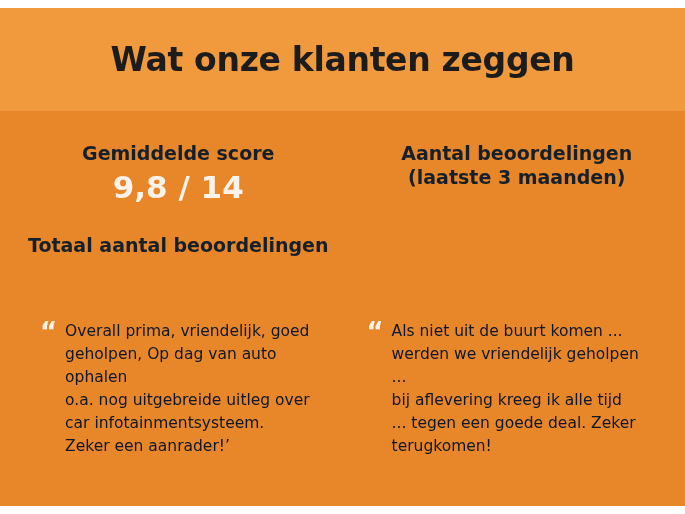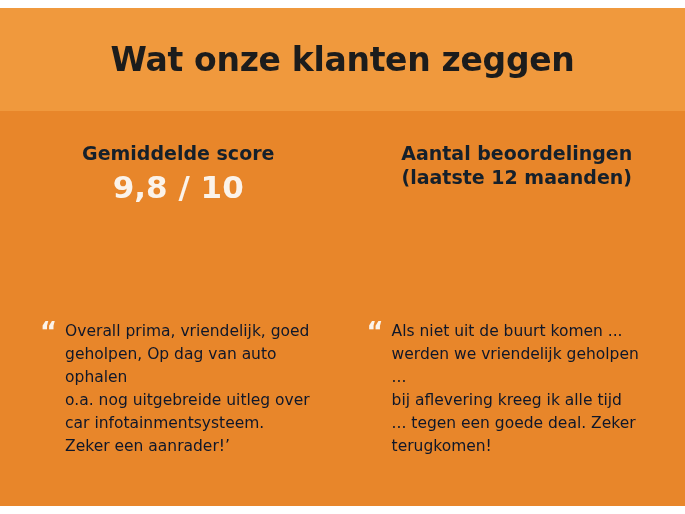--- a/index.html
+++ b/index.html
@@ -110,30 +110,31 @@
 
   <div class="header-band">
     <div class="header-title">Wat onze klanten zeggen</div>
   </div>
 
   <div class="stats">
 
     <div class="col col-left">
       <div class="stat-block">
         <div class="stat-label">Gemiddelde score</div>
-        <div class="stat-value">9,8 / 10</div>
+        <div class="stat-value">9,8 / 14</div>
       </div>
       <div class="stat-block second">
+        <div class="stat-label">Totaal aantal beoordelingen</div>
       </div>
     </div>
 
     <div class="col col-right">
       <div class="stat-block">
         <div class="stat-label" style="white-space: pre-line;">Aantal beoordelingen
-(laatste 12 maanden)</div>
+(laatste 3 maanden)</div>
       </div>
     </div>
 
   </div>
 
   <div class="quotes">
     <div class="quote quote-left">
       <div class="quote-mark">“</div>
       <div class="quote-text">Overall prima, vriendelijk, goed
 geholpen, Op dag van auto ophalen

